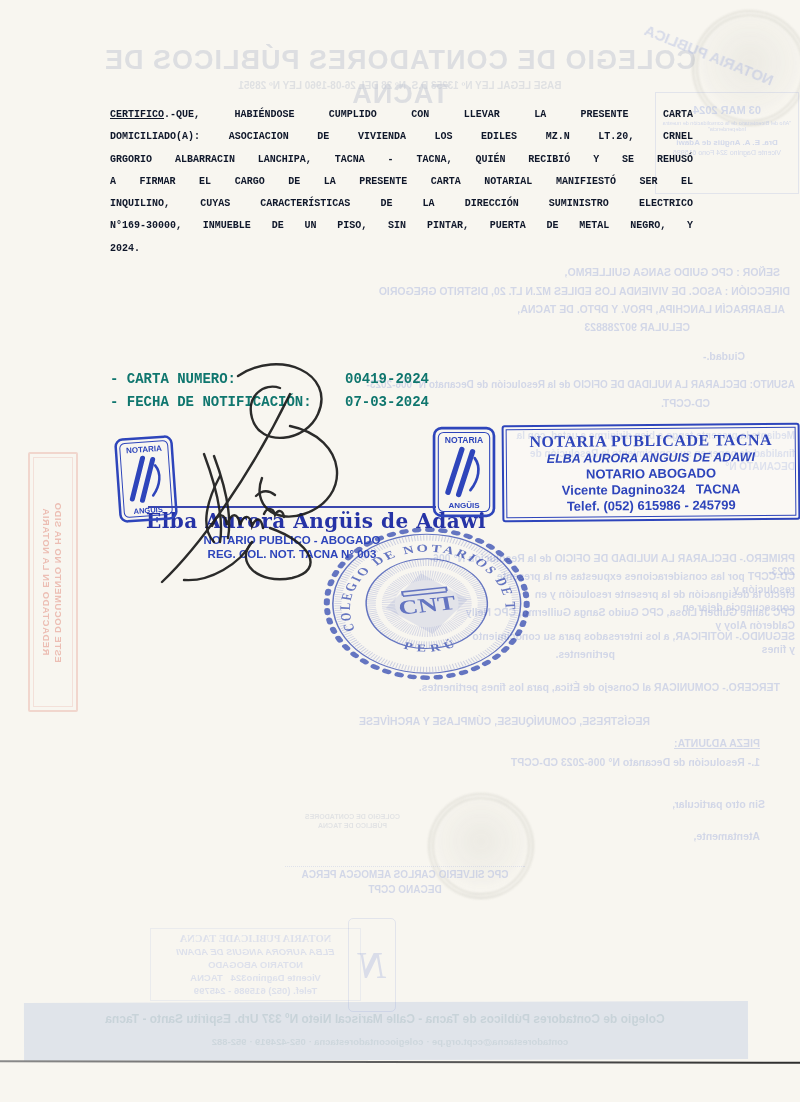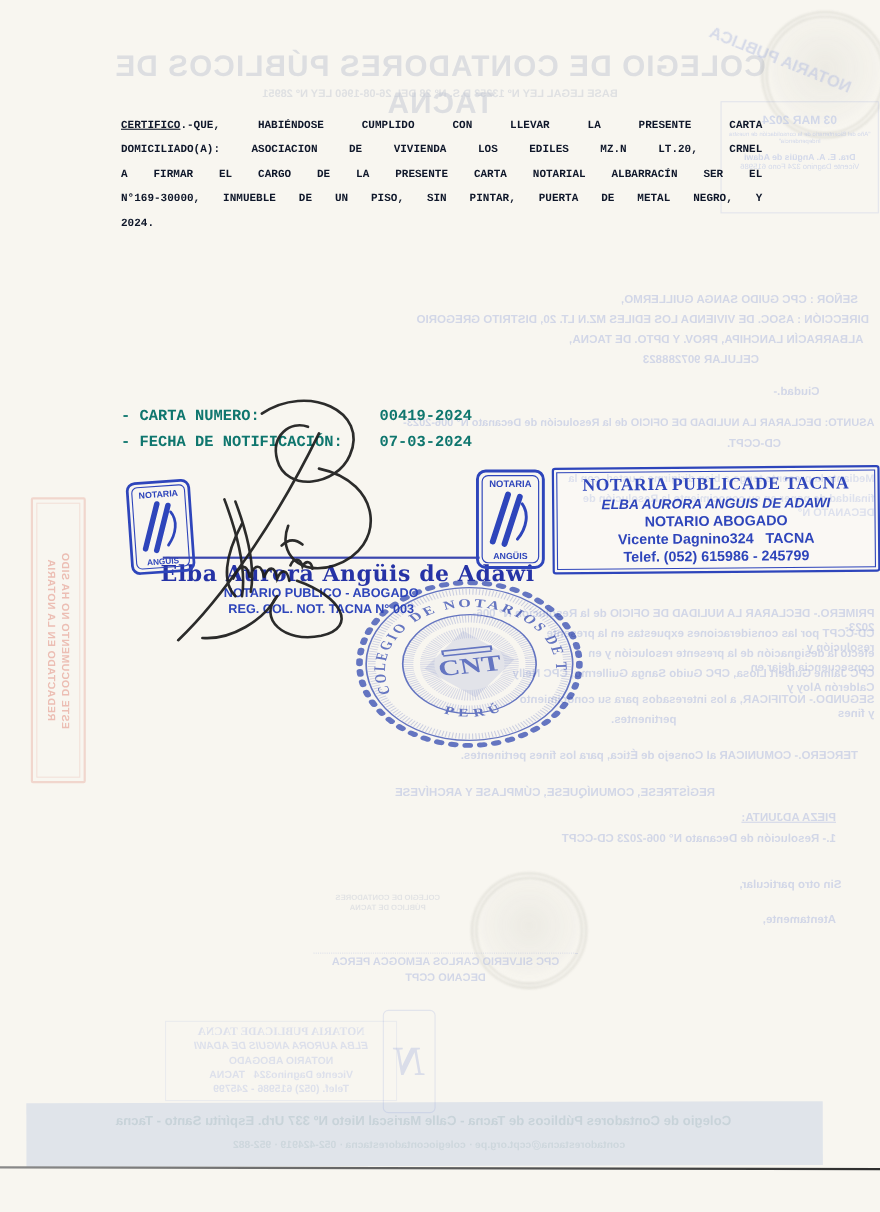--- a/index.html
+++ b/index.html
@@ -128,21 +128,23 @@
 <div class="frule"></div>
 
 <div class="sidestamp">
   <span>ESTE DOCUMENTO NO HA SIDO</span>
   <span>REDACTADO EN LA NOTARIA</span>
 </div>
 
 <div class="letter">
   <div class="tl"><span class="certifico">CERTIFICO</span><span>.-QUE, HABIÉNDOSE CUMPLIDO CON LLEVAR LA PRESENTE CARTA</span></div>
   <div class="tl">DOMICILIADO(A): ASOCIACION DE VIVIENDA LOS EDILES MZ.N LT.20, CRNEL</div>
-  <div class="tl">A FIRMAR EL CARGO DE LA PRESENTE CARTA NOTARIAL ALBARRACÍN SER EL</div>
+  <div class="tl">GRGORIO ALBARRACIN LANCHIPA, TACNA - TACNA, QUIÉN RECIBIÓ Y SE REHUSÓ</div>
+  <div class="tl">A FIRMAR EL CARGO DE LA PRESENTE CARTA NOTARIAL MANIFIESTÓ SER EL</div>
+  <div class="tl">INQUILINO, CUYAS CARACTERÍSTICAS DE LA DIRECCIÓN SUMINISTRO ELECTRICO</div>
   <div class="tl">N°169-30000, INMUEBLE DE UN PISO, SIN PINTAR, PUERTA DE METAL NEGRO, Y</div>
   <div class="tl tl-last">2024.</div>
 </div>
 
 <div class="field" style="top:371px">
   <span class="lab">- CARTA NUMERO:</span><span>00419-2024</span>
 </div>
 <div class="field" style="top:394px">
   <span class="lab">- FECHA DE NOTIFICACIÓN:</span><span>07-03-2024</span>
 </div>

